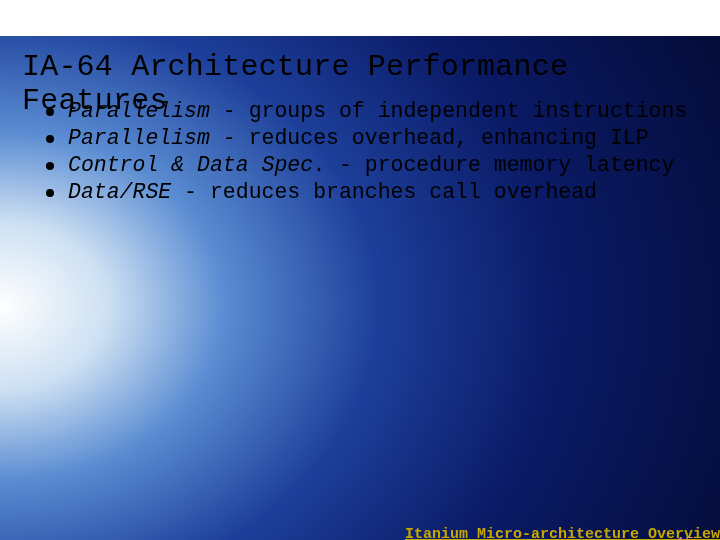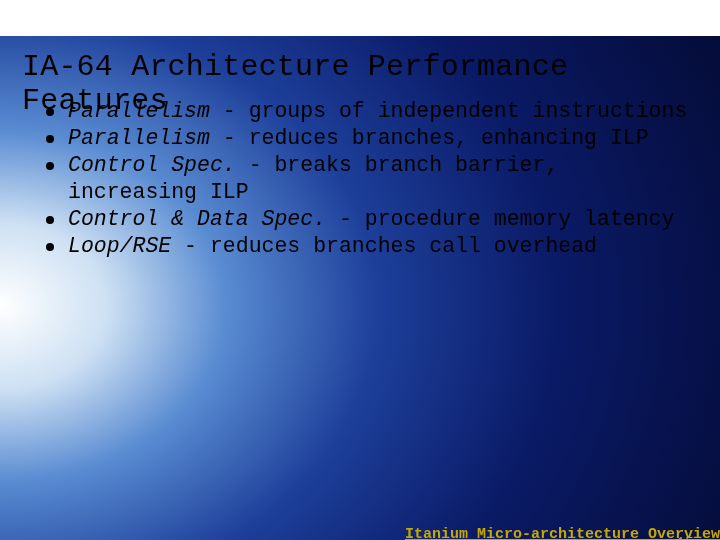--- a/index.html
+++ b/index.html
@@ -84,24 +84,23 @@
   }
 </style>
 </head>
 <body>
 
 <div class="slide">
   <div class="title">IA-64 Architecture Performance Features</div>
 
   <ul class="bullets">
     <li><span class="term">Parallelism</span><span> - groups of independent instructions</span></li>
-    <li><span class="term">Parallelism</span><span> - reduces branches, enhancing ILP</span></li>
-    <li><span class="term">Control Spec.</span><span> - breaks branch barrier, increasing ILP</span></li>
+    <li><span class="term">Parallelism</span><span> - reduces overhead, enhancing ILP</span></li>
     <li><span class="term">Control &amp; Data Spec.</span><span> - procedure memory latency</span></li>
-    <li><span class="term">Loop/RSE</span><span> - reduces branches call overhead</span></li>
+    <li><span class="term">Data/RSE</span><span> - reduces branches call overhead</span></li>
   </ul>
 
   <div class="footer">
     <div class="footer-left">경북대학교</div>
     <div class="footer-center">Itanium Micro-architecture Overview</div>
     <div class="footer-right">15</div>
   </div>
 </div>
 
 </body></html>

